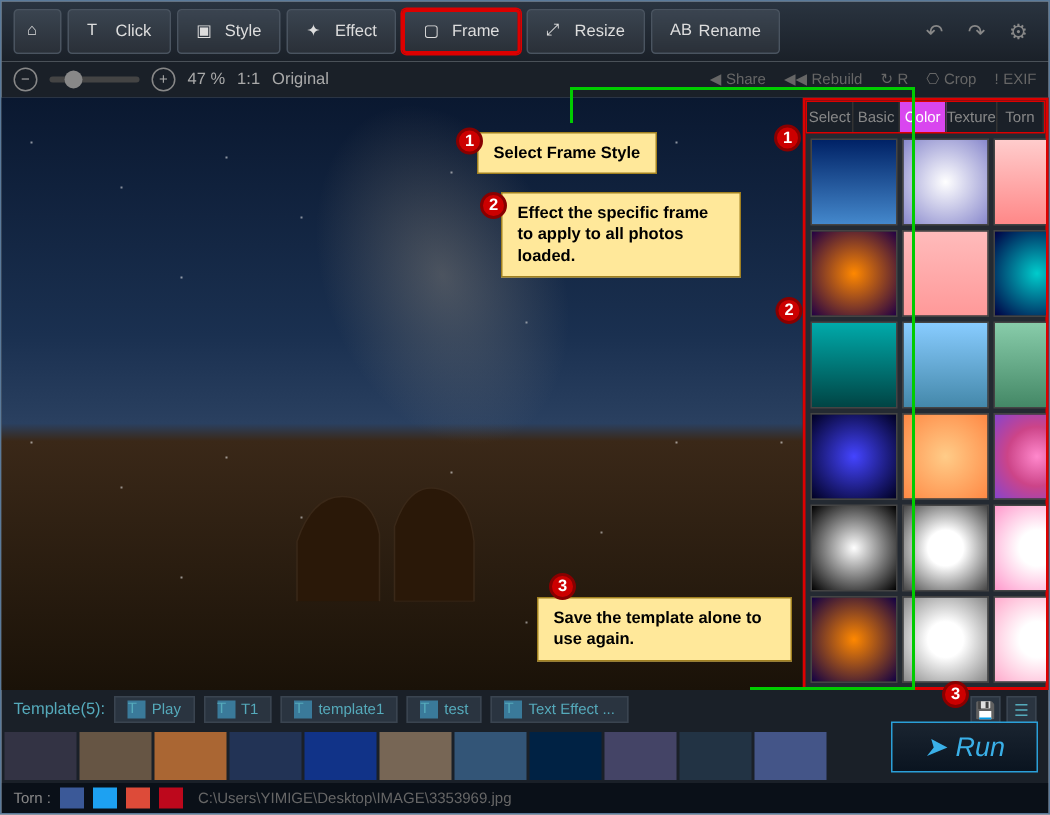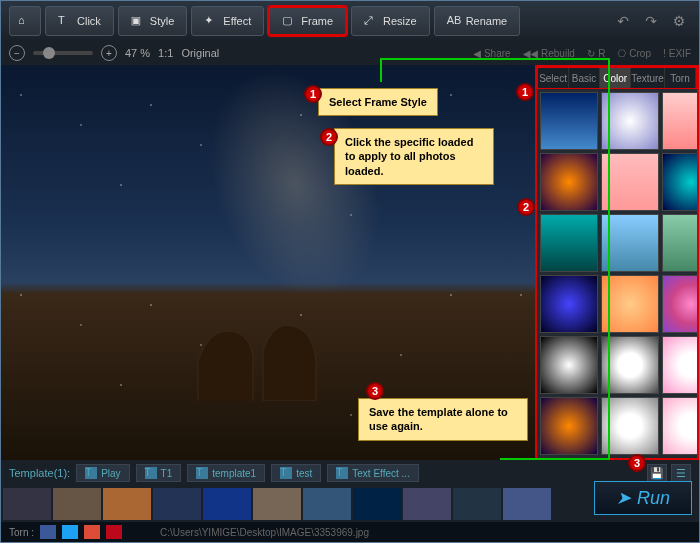--- a/index.html
+++ b/index.html
@@ -25,21 +25,21 @@
 .subact{color:#666;cursor:pointer;display:flex;align-items:center;gap:3px}
 .main{flex:1;display:flex;background:#1a2028;min-height:0}
 .canvas{flex:1;background:linear-gradient(180deg,#0a1830 0%,#1a3050 40%,#2a4060 55%,#3a2818 58%,#1a1208 100%);position:relative;overflow:hidden}
 .stars{position:absolute;inset:0;background-image:radial-gradient(1px 1px at 20px 30px,#fff,transparent),radial-gradient(1px 1px at 80px 60px,#eee,transparent),radial-gradient(1px 1px at 150px 40px,#fff,transparent),radial-gradient(1px 1px at 200px 80px,#eee,transparent),radial-gradient(1px 1px at 300px 50px,#fff,transparent),radial-gradient(1px 1px at 400px 90px,#eee,transparent),radial-gradient(1px 1px at 450px 30px,#fff,transparent),radial-gradient(1px 1px at 120px 120px,#fff,transparent),radial-gradient(1px 1px at 350px 150px,#eee,transparent);background-size:500px 200px}
 .milky{position:absolute;left:40%;top:0;width:30%;height:60%;background:radial-gradient(ellipse at center,rgba(200,180,150,0.3),transparent 70%);transform:rotate(-20deg)}
 .arch{position:absolute;bottom:15%;left:35%;width:140px;height:100px}
 .arch svg{width:100%;height:100%}
 .sidepanel{width:164px;background:#242a32;display:flex;flex-direction:column;border:2px solid #d00}
 .tabs{height:22px;display:flex;background:#1a2028;border:1px solid #d00}
 .tab{flex:1;font-size:10px;color:#888;display:flex;align-items:center;justify-content:center;cursor:pointer;border-right:1px solid #333}
-.tab.active{background:#404040;color:#fff}
+.tab.active{background:#d946ef;color:#fff}
 .grid{flex:1;display:grid;grid-template-columns:repeat(3,1fr);gap:3px;padding:3px;overflow:auto}
 .thumb{aspect-ratio:1;background:#333;border:1px solid #444;cursor:pointer}
 .tmplbar{height:26px;background:#1a2028;display:flex;align-items:center;padding:0 8px;gap:6px;color:#5ab;font-size:11px}
 .tmplbtn{background:#2a3440;border:1px solid #3a4450;padding:2px 8px;color:#5ab;font-size:10px;display:flex;align-items:center;gap:4px;cursor:pointer}
 .tmplicon{width:12px;height:12px;background:#3a7a9a;display:inline-block}
 .savebtns{margin-left:auto;display:flex;gap:4px;align-items:center}
 .savebtn{width:20px;height:18px;background:#2a3440;border:1px solid #3a4450;cursor:pointer;display:flex;align-items:center;justify-content:center;color:#5ab;font-size:11px}
 .thumbstrip{height:36px;background:#1a2028;display:flex;gap:2px;padding:2px;overflow:hidden;position:relative}
 .strip-thumb{width:48px;height:32px;background:#333;flex-shrink:0}
 .runbtn{position:absolute;right:8px;bottom:28px;width:98px;height:34px;background:linear-gradient(#1a2430,#0a1420);border:1px solid #2a9fd8;color:#3ab0e8;font-size:18px;font-style:italic;display:flex;align-items:center;justify-content:center;gap:6px;cursor:pointer;z-index:50}
@@ -139,21 +139,21 @@
           <div class="thumb" style="background: radial-gradient(rgb(255, 255, 255) 30%, rgb(68, 68, 68));"></div>
           <div class="thumb" style="background: radial-gradient(rgb(255, 255, 255) 30%, rgb(255, 153, 204));"></div>
           <div class="thumb" style="background: radial-gradient(rgb(255, 136, 0), rgb(17, 0, 68));"></div>
           <div class="thumb" style="background: radial-gradient(rgb(255, 255, 255) 30%, rgb(136, 136, 136));"></div>
           <div class="thumb" style="background: radial-gradient(rgb(255, 255, 255) 30%, rgb(255, 170, 204));"></div>
         </div>
     </div>
   </div>
 
   <div class="tmplbar">
-    <span>Template(1):</span>
+    <span>Template(5):</span>
     <div id="tmpls" style="display:flex;gap:6px">
         <div class="tmplbtn"><span class="tmplicon">T</span>Play</div>
         <div class="tmplbtn"><span class="tmplicon">T</span>T1</div>
         <div class="tmplbtn"><span class="tmplicon">T</span>template1</div>
         <div class="tmplbtn"><span class="tmplicon">T</span>test</div>
         <div class="tmplbtn"><span class="tmplicon">T</span>Text Effect ...</div>
       </div>
     <div class="savebtns">
       <div class="savebtn">💾</div>
       <div class="savebtn">☰</div>
@@ -173,37 +173,37 @@
       <div class="strip-thumb" style="background: rgb(34, 51, 68);"></div>
       <div class="strip-thumb" style="background: rgb(68, 85, 136);"></div>
     </div>
 
   <div class="sharebar">
     <span>Torn :</span>
     <span class="social" style="background:#3b5998"></span>
     <span class="social" style="background:#1da1f2"></span>
     <span class="social" style="background:#dd4b39"></span>
     <span class="social" style="background:#bd081c"></span>
-    <span style="margin-left:32px;color:#666">C:\Users\YIMIGE\Desktop\IMAGE\3353969.jpg</span>
+    <span style="margin-left:4px;color:#666">C:\Users\YIMIGE\Desktop\IMAGE\3353969.jpg</span>
   </div>
 </div>
 
 <div class="runbtn">
   <span style="color:#3ab0e8">➤</span>
   <span>Run</span>
 </div>
 
 <div class="gline" style="left:380px;top:58px;width:2px;height:24px"></div>
 <div class="gline" style="left:380px;top:58px;width:230px;height:2px"></div>
 <div class="gline" style="left:608px;top:58px;width:2px;height:400px"></div>
 <div class="gline" style="left:500px;top:458px;width:110px;height:2px"></div>
 
 <div class="numbadge" style="left:304px;top:85px">1</div>
 <div class="callout" style="left:318px;top:88px">Select Frame Style</div>
 <div class="numbadge" style="left:516px;top:83px">1</div>
 
 <div class="numbadge" style="left:320px;top:128px">2</div>
-<div class="callout" style="left:334px;top:128px;width:160px">Click the specific loaded to apply to all photos loaded.</div>
+<div class="callout" style="left:334px;top:128px;width:160px">Effect the specific frame to apply to all photos loaded.</div>
 <div class="numbadge" style="left:517px;top:198px">2</div>
 
 <div class="numbadge" style="left:366px;top:382px">3</div>
 <div class="callout" style="left:358px;top:398px;width:179px">Save the template alone to use again.</div>
 <div class="numbadge" style="left:628px;top:454px">3</div>
 
 </body></html>

